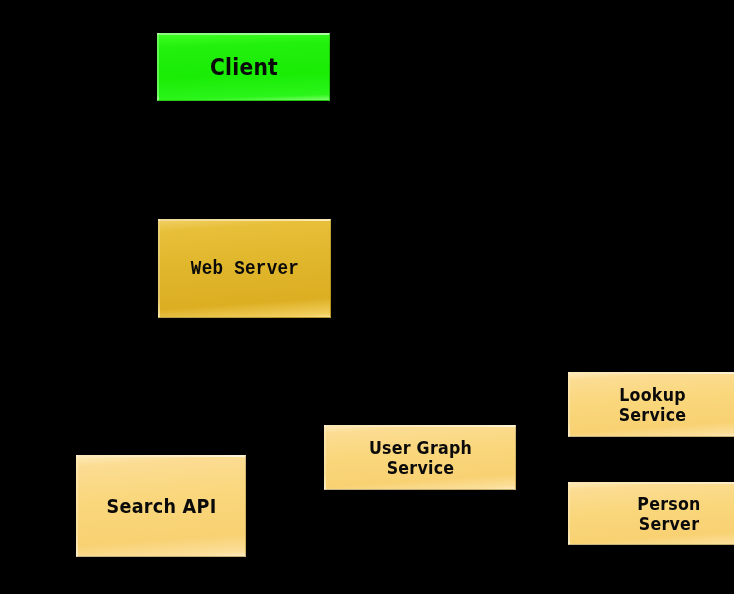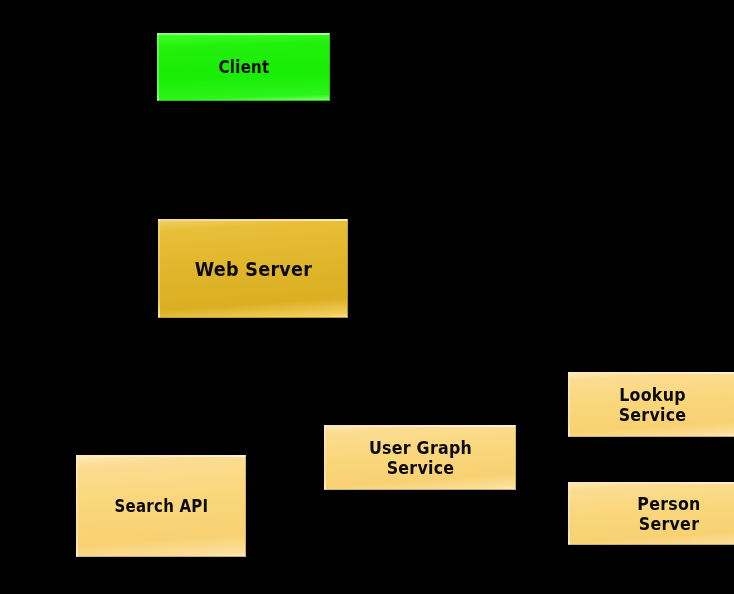--- a/index.html
+++ b/index.html
@@ -40,21 +40,21 @@
     transform: scaleX(0.88);
   }
   
   .node.client {
     background: linear-gradient(178deg,
         #3dff22 0%,
         #22f00d 18%,
         #19ec05 60%,
         #2bf51a 92%,
         #7dff6a 100%);
-    font-size: 17px;
+    font-size: 23px;
     text-align: center;
   }
   
   .node.gold {
     background: linear-gradient(176deg,
         #f0cf62 0%,
         #e8bf39 10%,
         #e0b62c 45%,
         #dcae22 82%,
         #f2cf5e 97%,
@@ -66,32 +66,32 @@
     background: linear-gradient(176deg,
         #fde9b4 0%,
         #fbdc92 9%,
         #fad77c 42%,
         #f8d172 80%,
         #fbdf9b 96%,
         #fdecc2 100%);
     font-size: 18px;
     margin-left: 40px;
   }
-  .node.peach.one-line { font-size: 17px; }
+  .node.peach.one-line { font-size: 20px; }
 </style>
 </head>
 <body>
 
 <div id="canvas">
 
   <div class="node client" style="left:157px; top:33px; width:173px; height:68px;">
     <span class="label">Client</span>
   </div>
 
-  <div class="node gold" style="left:158px; top:219px; width:190px; height:99px;">
+  <div class="node gold" style="left:158px; top:219px; width:173px; height:99px;font-family:Liberation Mono, monospace;">
     <span class="label">Web Server</span>
   </div>
 
   <div class="node peach" style="left:528px; top:372px; width:168px; height:65px;">
     <span class="label">Lookup
 Service</span>
   </div>
 
   <div class="node peach" style="left:284px; top:425px; width:192px; height:65px;justify-content:center;">
     <span class="label">User Graph

